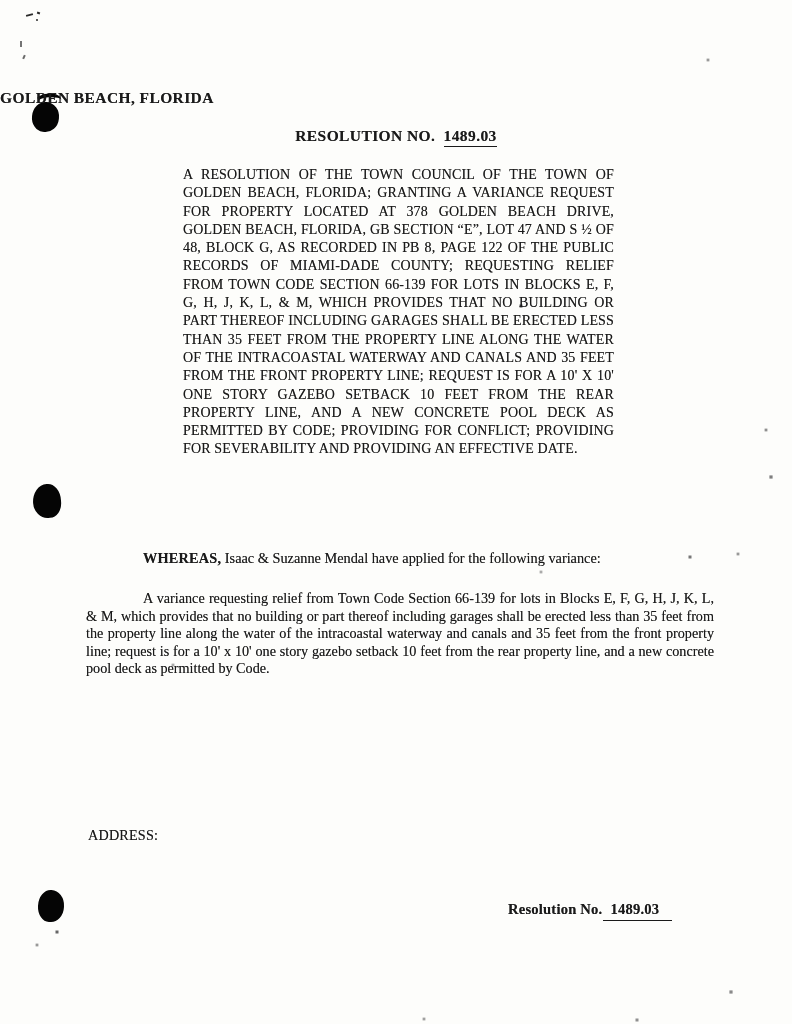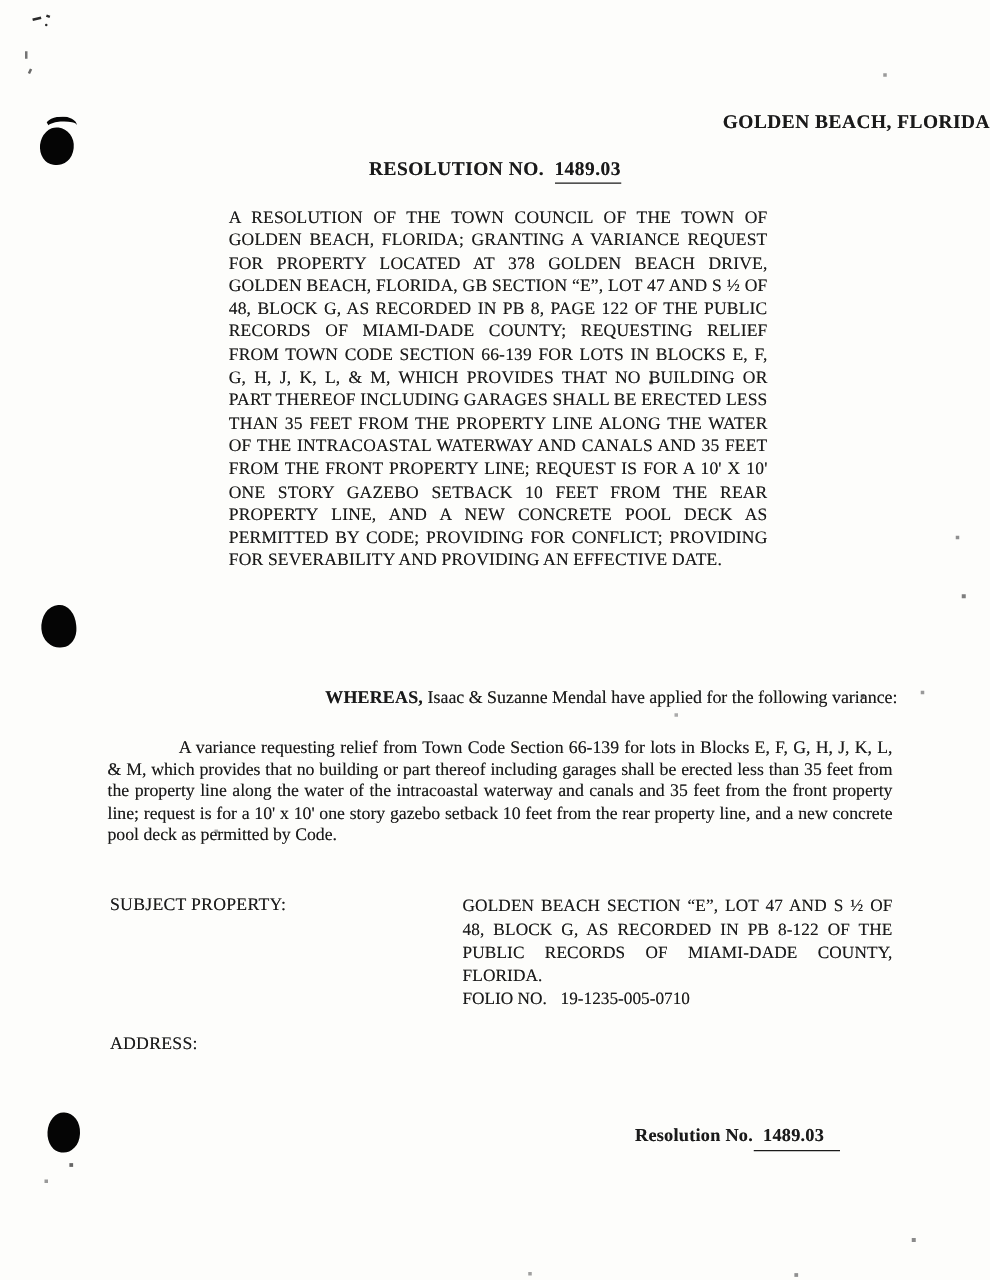--- a/index.html
+++ b/index.html
@@ -12,42 +12,42 @@
     width:792px;height:1024px;
     background:var(--color-paper);
     font-family:"Liberation Serif", serif;
     color:var(--color-ink);
     overflow:hidden;
     text-shadow:0 0 .4px rgba(20,20,20,.55);
   }
   
   .doc-title{
     position:absolute;top:89px;left:0;right:0;
-    text-align:right;font-weight:bold;font-size:15.5px;
+    text-align:left;font-weight:bold;font-size:15.5px;
     letter-spacing:.4px;
   }
   .res-heading{
     position:absolute;top:127px;left:0;right:0;
     text-align:center;font-weight:bold;font-size:15.5px;
     letter-spacing:.4px;
   }
   .res-heading .num{
     display:inline-block;border-bottom:1.6px solid var(--color-ink);
     padding-bottom:1px;margin-left:4px;
   }
   
   .preamble{
     position:absolute;left:183px;top:166px;width:431px;
     margin:0;text-align:justify;
     font-size:14px;line-height:18.3px;letter-spacing:.15px;
   }
   
   .whereas{
     position:absolute;left:86px;top:549px;width:632px;
-    margin:0;font-size:14.3px;line-height:18px;text-indent:57px;text-align:right;
+    margin:0;font-size:14.3px;line-height:18px;text-indent:57px;
   }
   .whereas .kw{font-weight:bold;letter-spacing:.2px;}
   
   .variance{
     position:absolute;left:86px;top:590px;width:628px;
     margin:0;text-align:justify;text-indent:57px;
     font-size:14.2px;line-height:17.5px;
   }
   
   .row{position:absolute;left:88px;display:flex;align-items:flex-start;}
@@ -129,29 +129,20 @@
   </div>
 
   <p class="preamble">A RESOLUTION OF THE TOWN COUNCIL OF THE TOWN OF GOLDEN BEACH, FLORIDA; GRANTING A VARIANCE REQUEST FOR PROPERTY LOCATED AT 378 GOLDEN BEACH DRIVE, GOLDEN BEACH, FLORIDA, GB SECTION “E”, LOT 47 AND S ½ OF 48, BLOCK G, AS RECORDED IN PB 8, PAGE 122 OF THE PUBLIC RECORDS OF MIAMI-DADE COUNTY; REQUESTING RELIEF FROM TOWN CODE SECTION 66-139 FOR LOTS IN BLOCKS E, F, G, H, J, K, L, &amp; M, WHICH PROVIDES THAT NO BUILDING OR PART THEREOF INCLUDING GARAGES SHALL BE ERECTED LESS THAN 35 FEET FROM THE PROPERTY LINE ALONG THE WATER OF THE INTRACOASTAL WATERWAY AND CANALS AND 35 FEET FROM THE FRONT PROPERTY LINE; REQUEST IS FOR A 10' X 10' ONE STORY GAZEBO SETBACK 10 FEET FROM THE REAR PROPERTY LINE, AND A NEW CONCRETE POOL DECK AS PERMITTED BY CODE; PROVIDING FOR CONFLICT; PROVIDING FOR SEVERABILITY AND PROVIDING AN EFFECTIVE DATE.</p>
 
   <p class="whereas">
     <span class="kw">WHEREAS,</span><span> Isaac &amp; Suzanne Mendal have applied for the following variance:</span>
   </p>
 
   <p class="variance">A variance requesting relief from Town Code Section 66-139 for lots in Blocks E, F, G, H, J, K, L, &amp; M, which provides that no building or part thereof including garages shall be erected less than 35 feet from the property line along the water of the intracoastal waterway and canals and 35 feet from the front property line; request is for a 10' x 10' one story gazebo setback 10 feet from the rear property line, and a new concrete pool deck as permitted by Code.</p>
 
-  <div class="row row-subject">
-    <div class="lbl">SUBJECT PROPERTY:</div>
-    <div class="val">
-      <p class="desc">GOLDEN BEACH SECTION “E”, LOT 47 AND S ½ OF 48, BLOCK G, AS RECORDED IN PB 8-122 OF THE PUBLIC RECORDS OF MIAMI-DADE COUNTY, FLORIDA.</p>
-      <p class="folio">
-        <span>FOLIO NO.</span><span class="folio-val">19-1235-005-0710</span>
-      </p>
-    </div>
-  </div>
 
   <div class="row row-address">
     <div class="lbl">ADDRESS:</div>
     <div class="val">
       <div>378 GOLDEN BEACH DRIVE</div>
       <div>GOLDEN BEACH, FLORIDA 46790</div>
     </div>
   </div>
 
   <div class="footer-res">

